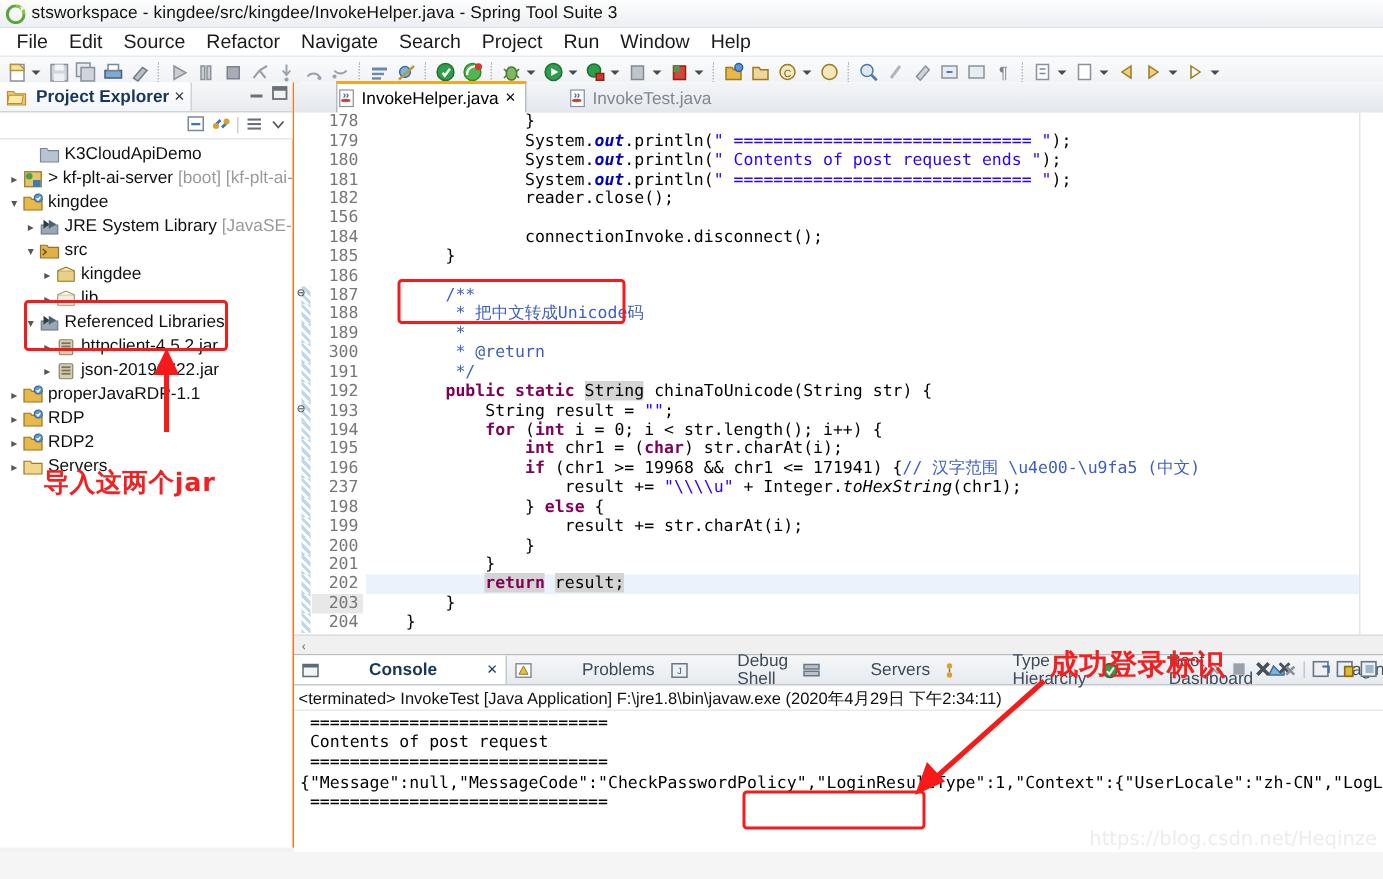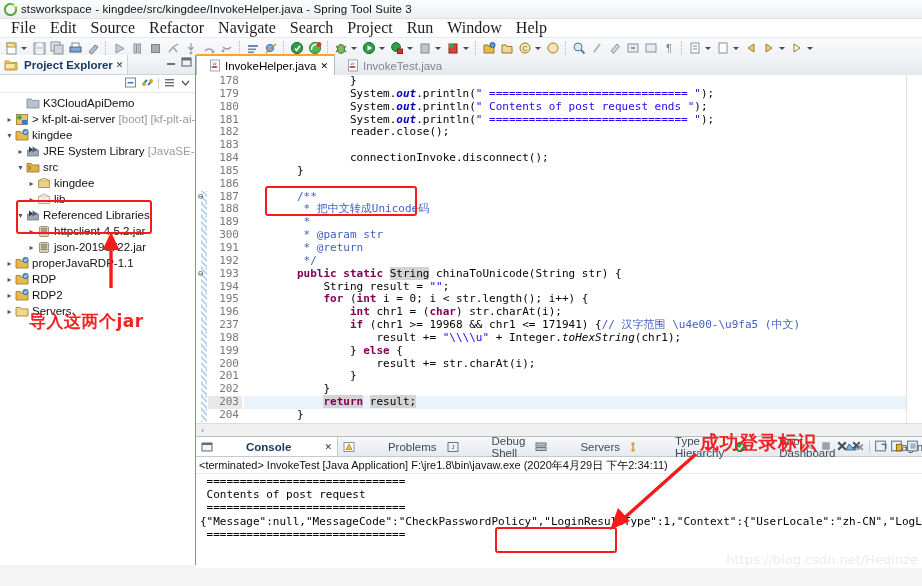--- a/index.html
+++ b/index.html
@@ -13,21 +13,21 @@
 
   
   .titlebar{height:18px;background:linear-gradient(#fdfdfd,#eceff3);
     border-bottom:1px solid #dfe3e8;display:flex;align-items:center;padding:0 4px;}
   .sts-logo{width:13px;height:13px;margin-right:4px;position:relative;flex:none;}
   .sts-logo svg{display:block;}
   .titlebar .ttxt{font-size:11.5px;color:#111;letter-spacing:.1px;white-space:nowrap;}
 
   
   .menubar{height:17px;background:#fff;display:flex;align-items:center;padding:0 4px;border-bottom:1px solid #fff;}
-  .menubar .mi{font-size:16px;padding:1px 7px;color:#1b1b1b;cursor:default;white-space:nowrap;font-family:Liberation Serif, serif;}
+  .menubar .mi{font-size:13px;padding:1px 7px;color:#1b1b1b;cursor:default;white-space:nowrap;}
 
   
   .toolbar{height:20px;background:linear-gradient(#fafbfc,#eef1f5);
     border-top:1px solid #e7eaee;border-bottom:1px solid #c9ced6;
     display:flex;align-items:center;padding:0 2px;}
   .tb-group{display:flex;align-items:center;height:100%;}
   .tb-sep{width:1px;height:14px;background:#c3c9d1;margin:0 3px;
     border-left:1px dotted #b4bac3;background:transparent;}
   .tb-btn{width:16px;height:16px;display:flex;align-items:center;justify-content:center;margin:0 1px;}
   .tb-arrow{width:8px;height:16px;display:flex;align-items:center;justify-content:center;margin-right:2px;}
@@ -54,21 +54,21 @@
   .row{display:flex;align-items:center;height:16px;white-space:nowrap;}
   .twist{width:11px;text-align:center;color:#565656;font-size:8px;flex:none;}
   .ico{width:14px;height:14px;flex:none;margin-right:3px;display:inline-block;position:relative;}
   .lbl{color:#111;}
   .lbl .dim{color:#9a9a9a;}
 
   
   .editor{position:absolute;left:196px;right:0;top:0;bottom:131px;background:#fff;}
   .ed-tabrow{height:20px;background:linear-gradient(#f3f5f8,#e4e8ed);display:flex;
      align-items:flex-end;border-bottom:1px solid #b6bcc4;}
-  .ed-tab{display:flex;align-items:center;height:19px;padding:0 6px 0 12px;font-size:11.5px;}
+  .ed-tab{display:flex;align-items:center;height:19px;padding:0 6px 0 0;font-size:11.5px;margin-left:28px;}
   .ed-tab.active{background:#fff;border:1px solid #b6bcc4;border-bottom:1px solid #fff;
      border-top:2px solid #f5a623;position:relative;top:1px;}
   .ed-tab.inactive{color:#7f8792;}
   .ed-tab .jico{width:13px;height:13px;margin-right:3px;flex:none;}
   .ed-body{position:absolute;top:20px;left:0;right:0;bottom:0;overflow:hidden;background:#fff;}
   .gutter-annot{position:absolute;left:0;top:0;width:12px;bottom:14px;background:#fff;border-right:0;}
   .gutter-num{position:absolute;left:12px;top:0;width:34px;bottom:14px;background:#fff;
      text-align:right;}
   .ln{height:12.85px;line-height:12.85px;font-family:"DejaVu Sans Mono","Liberation Mono",monospace;
      font-size:11px;color:#787878;padding-right:3px;}
@@ -653,21 +653,21 @@
             <div class="ln" style="position: relative; text-align: left; padding: 0px;"></div>
             <div class="ln" style="position: relative; text-align: left; padding: 0px;"></div>
             <div class="ln" style="position: relative; text-align: left; padding: 0px;"></div>
           </div>
         <div class="gutter-num" id="gutternum">
             <div class="ln">178</div>
             <div class="ln">179</div>
             <div class="ln">180</div>
             <div class="ln">181</div>
             <div class="ln">182</div>
-            <div class="ln">183</div>
+            <div class="ln">156</div>
             <div class="ln">184</div>
             <div class="ln">185</div>
             <div class="ln">186</div>
             <div class="ln">187</div>
             <div class="ln">188</div>
             <div class="ln">189</div>
             <div class="ln">300</div>
             <div class="ln">191</div>
             <div class="ln">192</div>
             <div class="ln">193</div>
@@ -692,21 +692,20 @@
             <div class="cl">                System.<span class="fld">out</span>.println(<span class="str">" Contents of post request ends "</span>);</div>
             <div class="cl">                System.<span class="fld">out</span>.println(<span class="str">" ============================== "</span>);</div>
             <div class="cl">                reader.close();</div>
             <div class="cl">&nbsp;</div>
             <div class="cl">                connectionInvoke.disconnect();</div>
             <div class="cl">        }</div>
             <div class="cl">&nbsp;</div>
             <div class="cl">        <span class="cmt">/**</span></div>
             <div class="cl">         <span class="cmt">* 把中文转成Unicode码</span></div>
             <div class="cl">         <span class="cmt">*</span></div>
-            <div class="cl">         <span class="cmt">* @param str</span></div>
             <div class="cl">         <span class="cmt">* @return</span></div>
             <div class="cl">         <span class="cmt">*/</span></div>
             <div class="cl">        <span class="kw">public</span> <span class="kw">static</span> <span class="sel">String</span> chinaToUnicode(String str) {</div>
             <div class="cl">            String result = <span class="str">""</span>;</div>
             <div class="cl">            <span class="kw">for</span> (<span class="kw">int</span> i = 0; i &lt; str.length(); i++) {</div>
             <div class="cl">                <span class="kw">int</span> chr1 = (<span class="kw">char</span>) str.charAt(i);</div>
             <div class="cl">                <span class="kw">if</span> (chr1 &gt;= 19968 &amp;&amp; chr1 &lt;= 171941) {<span class="cmt">// 汉字范围 \u4e00-\u9fa5 (中文)</span></div>
             <div class="cl">                    result += <span class="str">"\\\\u"</span> + Integer.<span class="mthi">toHexString</span>(chr1);</div>
             <div class="cl">                } <span class="kw">else</span> {</div>
             <div class="cl">                    result += str.charAt(i);</div>

